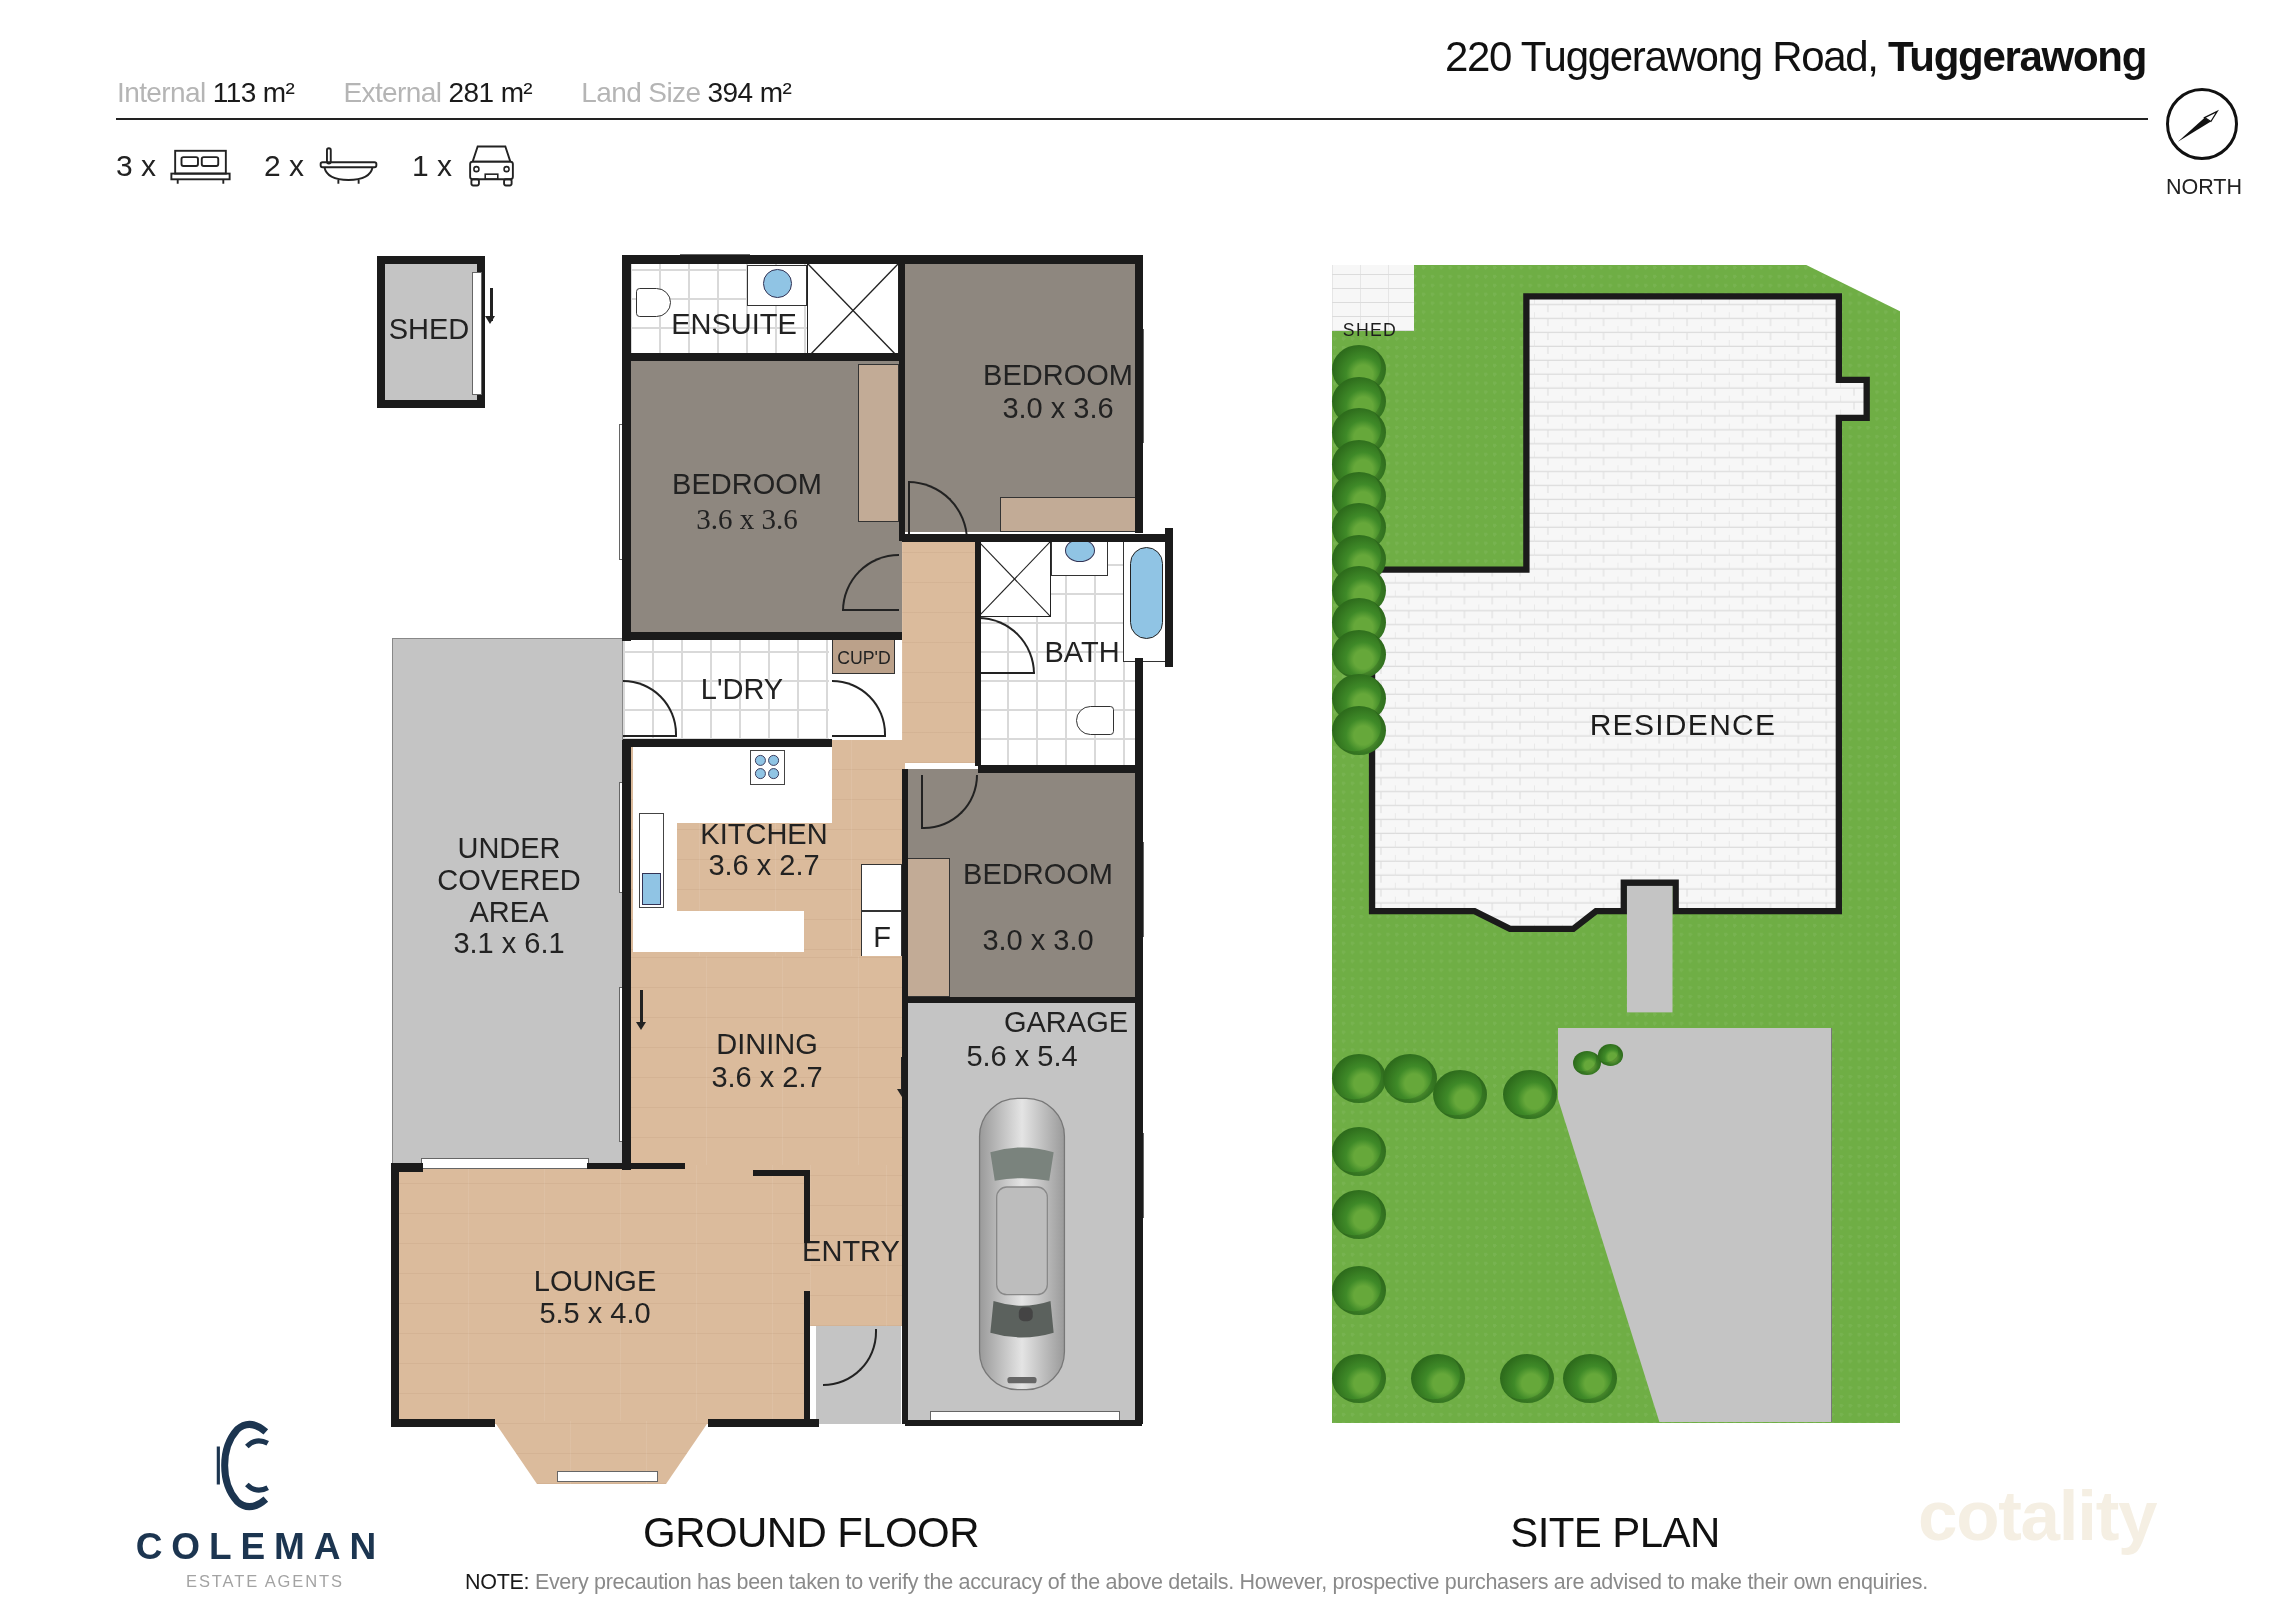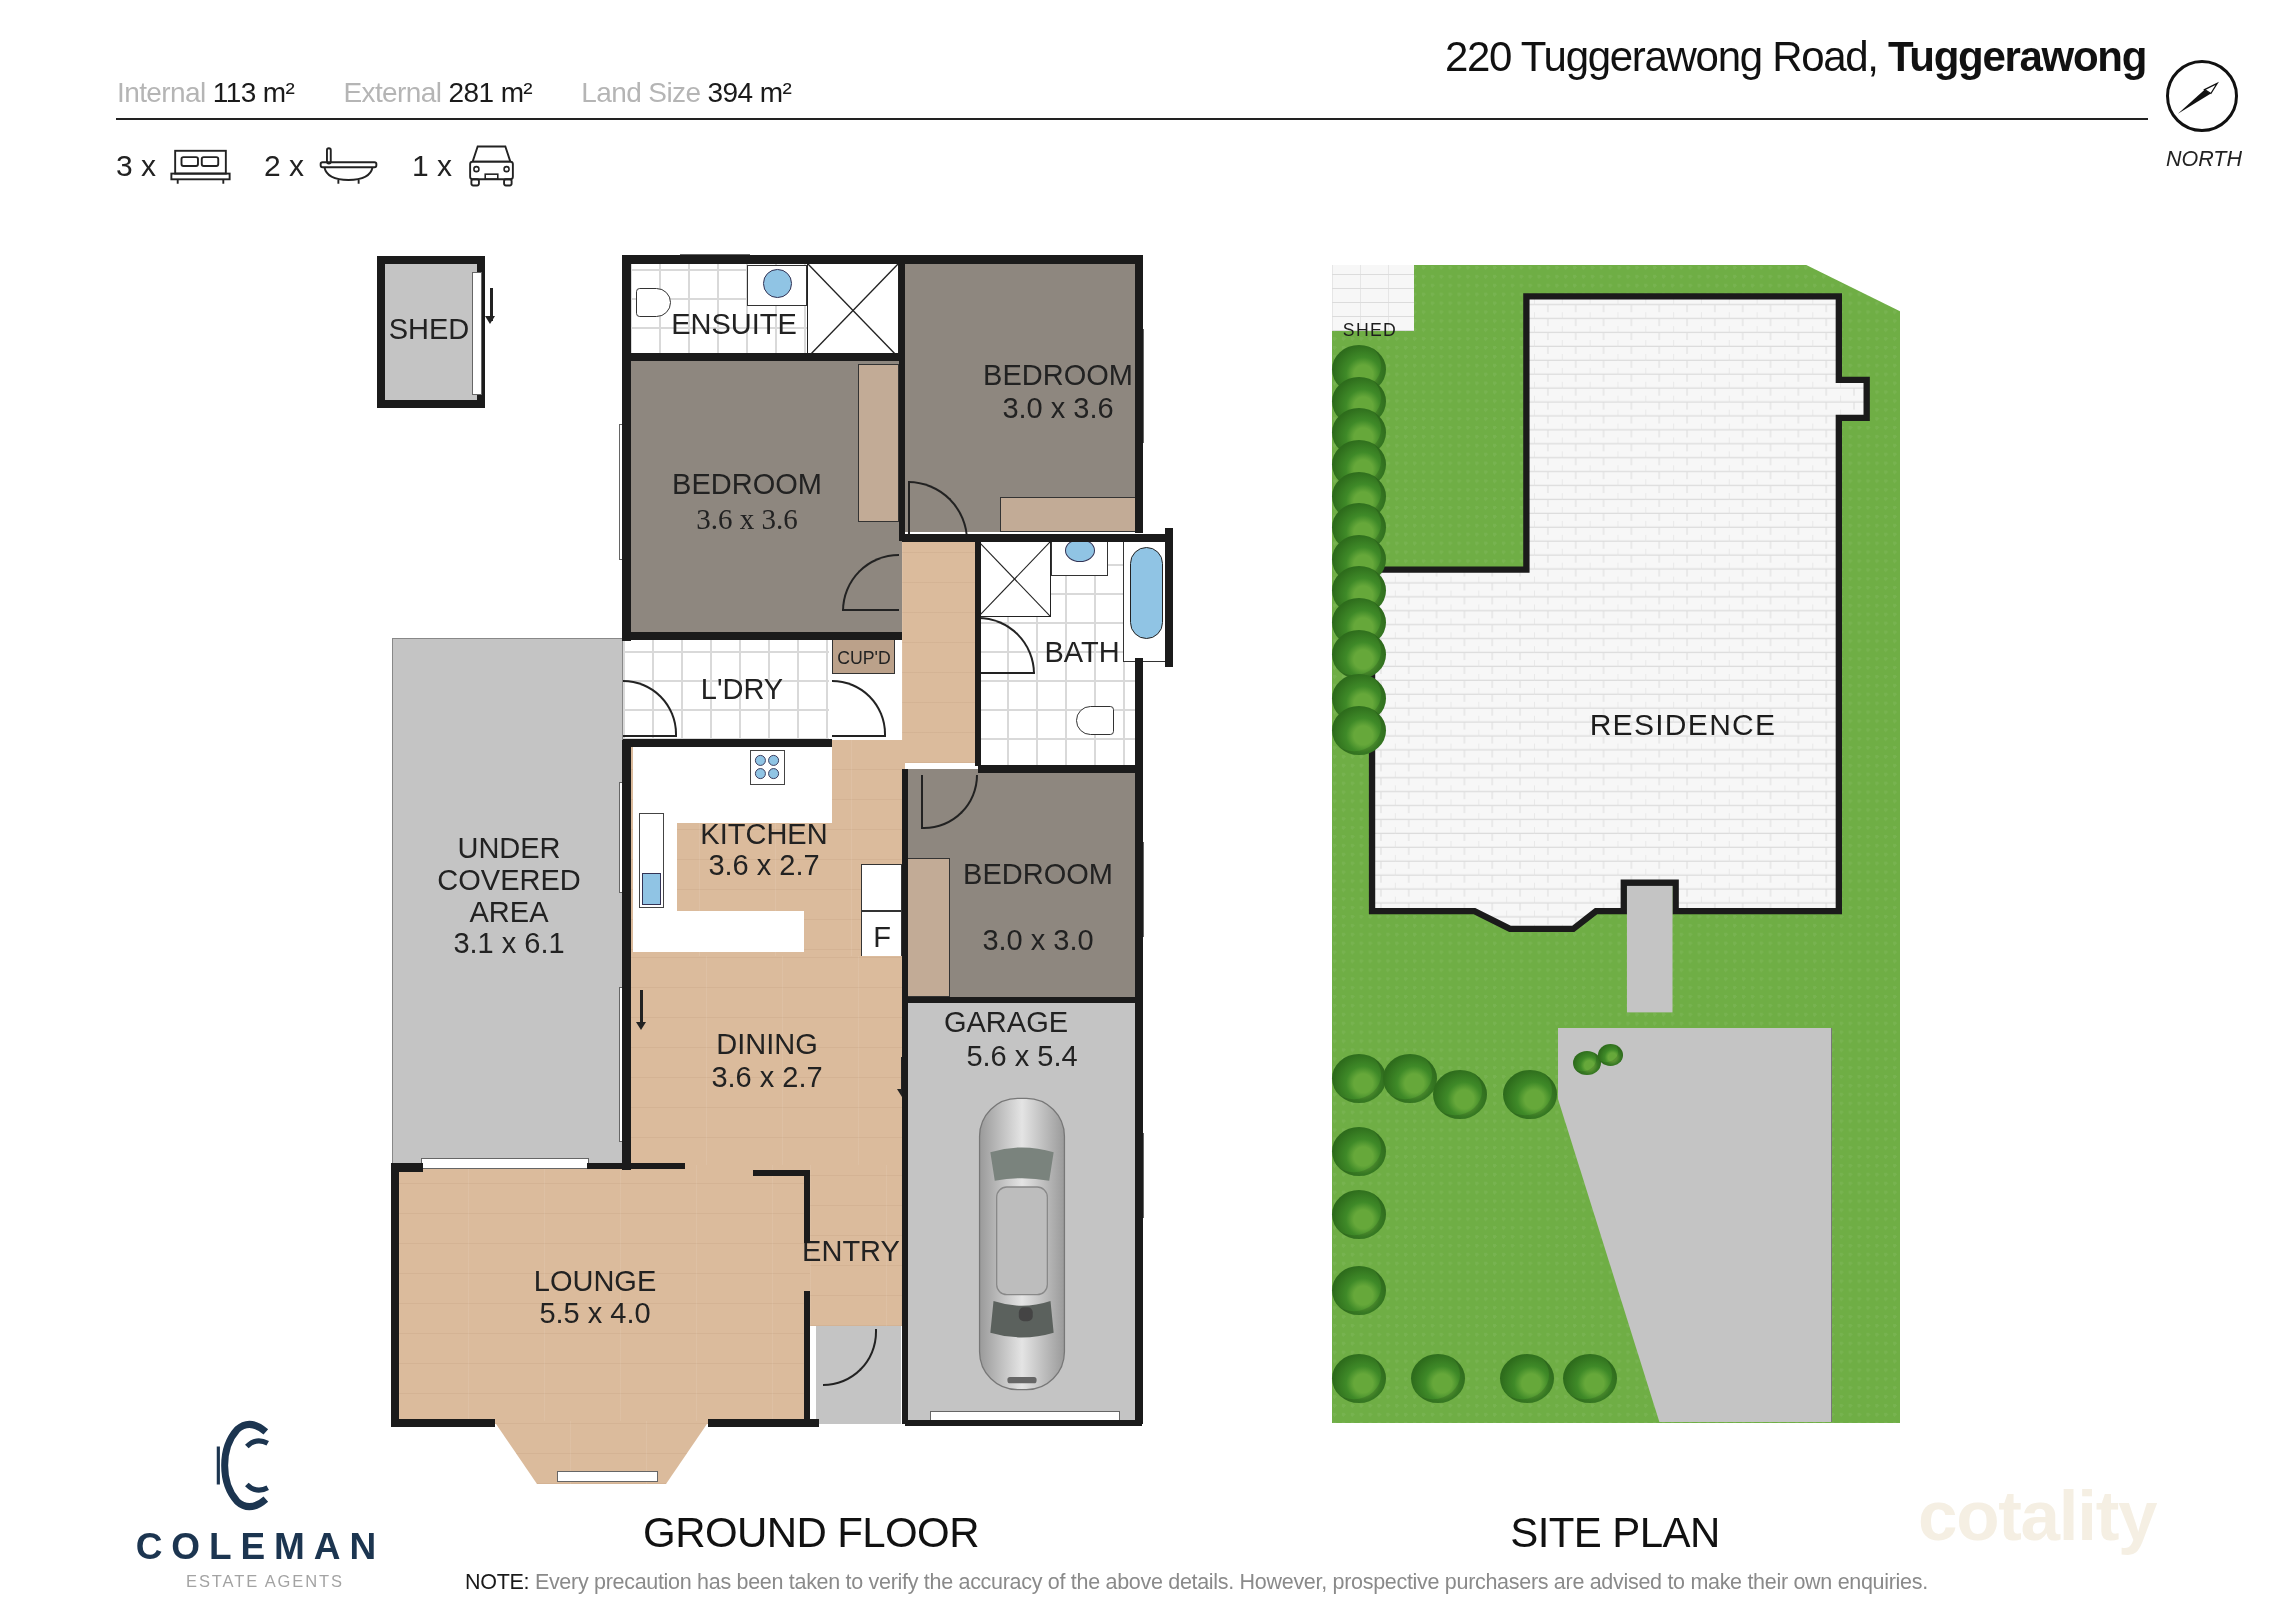--- a/index.html
+++ b/index.html
@@ -9,21 +9,21 @@
   .stat-label { color:#b5b5b5; }
   .stat-value { color:#1a1a1a; }
   .hdr-stats { left:117px; top:77px; font-size:28px; letter-spacing:-0.6px; white-space:nowrap; }
   .hdr-stats span.grp { margin-right:42px; }
   .hdr-line { left:116px; top:118px; width:2032px; height:1.9px; background:#222; }
   .title { right:149px; top:33px; font-size:42px; letter-spacing:-1.3px; white-space:nowrap; color:#111; }
   .title b { font-weight:bold; }
   .features { left:116px; top:144px; font-size:30px; display:flex; align-items:center; }
   .features .f { display:flex; align-items:center; margin-right:33px; }
   .features .f span { margin-right:14px; }
-  .north { left:2164px; top:60px; width:76px; height:114px;font-style:italic; }
+  .north { left:2164px; top:88px; width:76px; height:114px; }
   .north .ring { width:66px; height:66px; border:3.2px solid #111; border-radius:50%; position:absolute; left:1.9px; top:0; }
   .north .lbl { position:absolute; top:87px; left:0; width:80px; text-align:center; font-size:21.5px; color:#222; }
 
   
   .room { position:absolute; box-sizing:border-box; }
   .wood { background:
       repeating-linear-gradient(90deg, rgba(255,255,255,0.08) 0 1.3px, transparent 1.3px 76px),
       repeating-linear-gradient(0deg, rgba(150,110,80,0.10) 0 1.3px, transparent 1.3px 30px),
       #dbbb9c; }
   .carpet { background:#8e877f; }
@@ -242,21 +242,21 @@
   <div class="rlabel" style="left:595px;top:1297px;">5.5 x 4.0</div>
   <div class="window" style="left:421px;top:1158px;width:168px;height:11.4px;"></div>
   <div class="window" style="left:557px;top:1471px;width:101px;height:11.4px;"></div>
 
   <div class="room wood" style="left:810px;top:1165px;width:95px;height:161px;"></div>
   <div class="rlabel" style="left:851px;top:1235px;">ENTRY</div>
   <div class="room concrete" style="left:816px;top:1326px;width:85px;height:98px;"></div>
   <div class="door-swing" style="left:823px;top:1329px;width:54px;height:57px;border-radius:0 0 57px 0;border-left:none;border-top:none;"></div>
 
   <div class="room concrete" style="left:905px;top:1000px;width:234px;height:424px;"></div>
-  <div class="rlabel" style="left:1006px;top:1006px;">GARAGE</div>
+  <div class="rlabel" style="left:1066px;top:1006px;">GARAGE</div>
   <div class="rlabel" style="left:1022px;top:1040px;">5.6 x 5.4</div>
   <div class="window" style="left:1135px;top:1133px;width:8.9px;height:85px;"></div>
   <div class="window" style="left:930px;top:1411px;width:190px;height:14px;"></div>
   <div class="abs" style="left:968px;top:1092px;width:108px;height:304px;">
     <svg width="108" height="304" viewBox="0 0 170 480">
       <defs>
           <linearGradient id="cg" x1="0" x2="1">
             <stop offset="0" stop-color="#9a9a9a"></stop>
             <stop offset="0.5" stop-color="#e4e4e4"></stop>
             <stop offset="1" stop-color="#9a9a9a"></stop>

